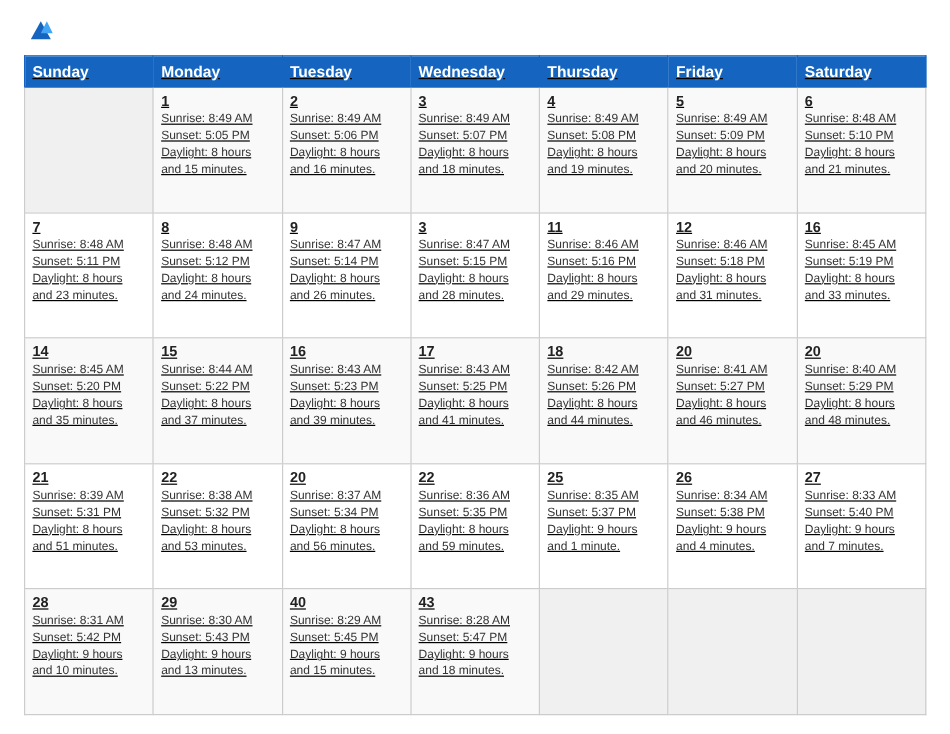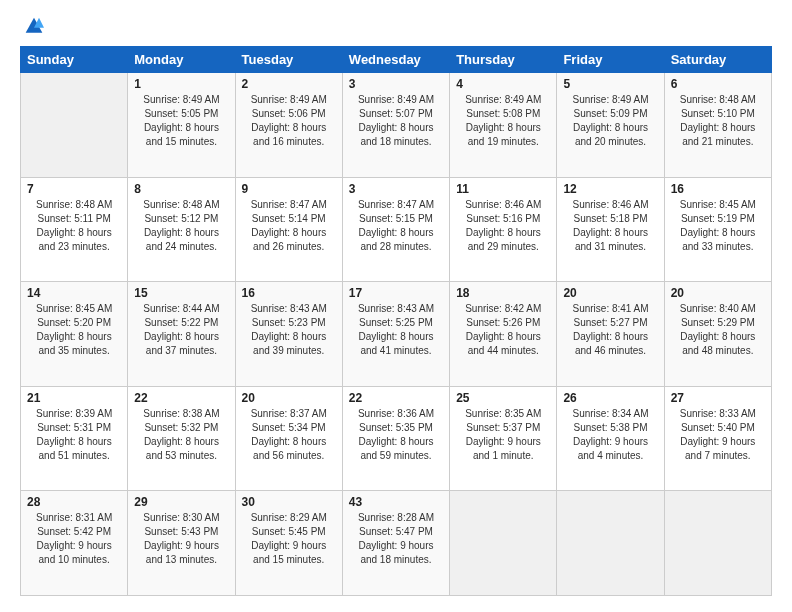--- a/index.html
+++ b/index.html
@@ -59,20 +59,21 @@
     }
     .subtitle {
       font-size: 16px;
       color: #444;
     }
     .calendar-table {
       width: 100%;
       border-collapse: collapse;
       flex: 1;
       font-size: 10.5px;
+      text-decoration: underline;
     }
     .calendar-table thead tr th {
       background-color: #1565c0;
       color: #fff;
       padding: 5px 6px;
       text-align: left;
       font-size: 13px;
       font-weight: bold;
       border: 1px solid #1565c0;
     }
@@ -94,21 +95,20 @@
       font-weight: bold;
       font-size: 12px;
       color: #222;
       display: block;
       margin-bottom: 2px;
     }
     .day-detail {
       font-size: 10px;
       color: #333;
       line-height: 1.4;
-      text-align: center;
     }
     td.empty {
       background: #f0f0f0 !important;
     }
   </style>
 </head>
 <body>
 
 <div class="page">
   <div class="header">
@@ -262,21 +262,21 @@
         <tr>
           <td>
             <span class="day-number">28</span>
             <div class="day-detail">Sunrise: 8:31 AM<br>Sunset: 5:42 PM<br>Daylight: 9 hours and 10 minutes.</div>
           </td>
           <td>
             <span class="day-number">29</span>
             <div class="day-detail">Sunrise: 8:30 AM<br>Sunset: 5:43 PM<br>Daylight: 9 hours and 13 minutes.</div>
           </td>
           <td>
-            <span class="day-number">30</span>
+            <span class="day-number">40</span>
             <div class="day-detail">Sunrise: 8:29 AM<br>Sunset: 5:45 PM<br>Daylight: 9 hours and 15 minutes.</div>
           </td>
           <td>
             <span class="day-number">43</span>
             <div class="day-detail">Sunrise: 8:28 AM<br>Sunset: 5:47 PM<br>Daylight: 9 hours and 18 minutes.</div>
           </td>
           <td class="empty"></td>
           <td class="empty"></td>
           <td class="empty"></td>
         </tr>

